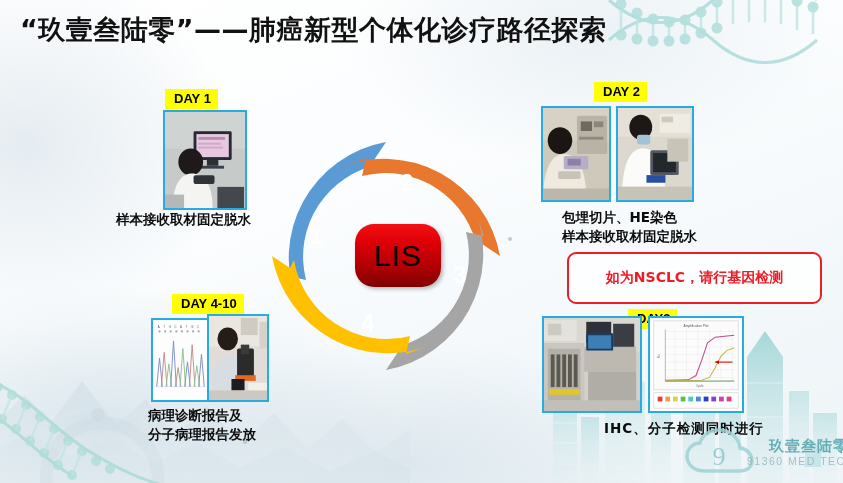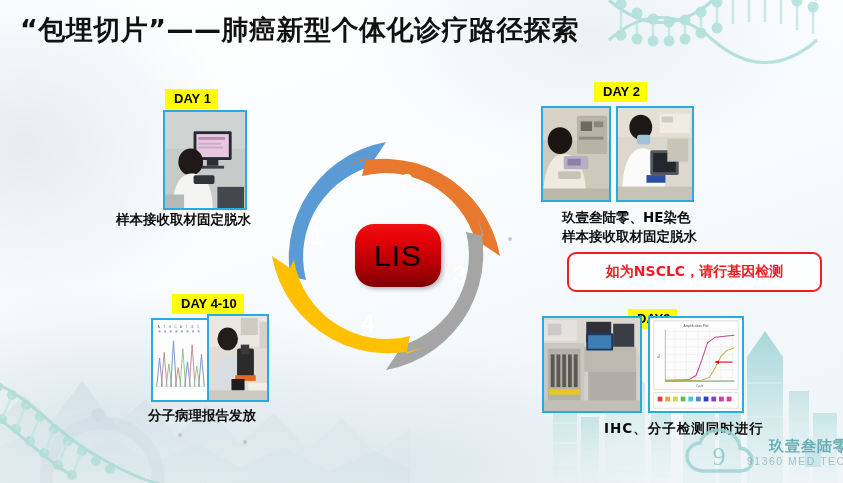--- a/index.html
+++ b/index.html
@@ -53,21 +53,21 @@
   
   .caption{
     position:absolute;
     font-family:"DejaVu Sans","Liberation Sans",sans-serif;
     font-size:13.5px;font-weight:bold;color:#0c0c0c;
     line-height:19px;white-space:nowrap;
   }
 
   
   #callout{
-    position:absolute;left:567px;top:252px;width:255px;height:40px;
+    position:absolute;left:567px;top:252px;width:255px;height:52px;
     border:2.5px solid #EE1C25;border-radius:9px;
     background:rgba(255,255,255,.82);
     display:flex;align-items:center;justify-content:center;
     box-sizing:border-box;
   }
   #callout-text{
     font-family:"DejaVu Sans","Liberation Sans",sans-serif;
     font-size:14px;font-weight:bold;color:#EE1C25;white-space:nowrap;
   }
 
@@ -238,21 +238,21 @@
         <line x1="80" y1="62" x2="70" y2="86"></line>
       <line x1="94" y1="72" x2="84" y2="96"></line>
     </g>
   </svg>
 
   <div class="dot" style="left:301px;top:224px;"></div>
   <div class="dot" style="left:508px;top:237px;"></div>
   <div class="dot" style="left:178px;top:433px;"></div>
   <div class="dot" style="left:243px;top:440px;"></div>
 
-  <div id="title">“包埋切片”——肺癌新型个体化诊疗路径探索</div>
+  <div id="title">“玖壹叁陆零”——肺癌新型个体化诊疗路径探索</div>
 
   <div class="day-tag" style="left:165px;top:89px;">DAY 1</div>
   <div class="photo" style="left:163px;top:110px;width:84px;height:100px;">
     <svg viewBox="0 0 84 100" preserveAspectRatio="none">
       <rect width="84" height="100" fill="#d9dcdb"></rect>
       <rect y="0" width="84" height="38" fill="#cfd3d2"></rect>
       <rect x="0" y="38" width="84" height="62" fill="#c6cbca"></rect>
       <rect x="30" y="20" width="40" height="30" rx="1.5" fill="#262b33"></rect>
       <rect x="33" y="23" width="34" height="24" fill="#e7c8e0"></rect>
       <rect x="35" y="26" width="28" height="3" fill="#b88fb2"></rect>
@@ -298,21 +298,21 @@
       <path d="M4 96 C4 56, 14 42, 26 42 C40 42, 50 56, 50 96 Z" fill="#fbfbf9"></path>
       <rect x="20" y="28" width="14" height="10" rx="3" fill="#9fc4d8"></rect>
       <rect x="34" y="44" width="30" height="26" rx="2" fill="#54595f"></rect>
       <rect x="37" y="47" width="24" height="20" fill="#23282d"></rect>
       <rect x="30" y="70" width="20" height="8" fill="#2b4fa0"></rect>
       <rect x="52" y="32" width="22" height="24" fill="#c9c4b8"></rect>
       <rect x="0" y="82" width="78" height="14" fill="#c8c3b7"></rect>
     </svg>
   </div>
   <div class="caption" style="left:562px;top:208px;">
-    <div>玖壹叁陆零、HE染色</div>
+    <div>包埋切片、HE染色</div>
     <div>样本接收取材固定脱水</div>
   </div>
 
   <div id="callout">
     <span id="callout-text">如为NSCLC，请行基因检测</span>
   </div>
 
   <div class="day-tag" style="left:628px;top:293px;margin-top:16px;">DAY3</div>
   <div class="photo" style="left:542px;top:316px;width:100px;height:97px;">
     <svg viewBox="0 0 100 97" preserveAspectRatio="none">
@@ -436,20 +436,21 @@
       <path d="M2 88 C2 54, 12 42, 22 42 C34 42, 42 54, 42 88 Z" fill="#d8dde2"></path>
       <rect x="30" y="34" width="18" height="30" rx="2" fill="#2b2b2b"></rect>
       <rect x="34" y="30" width="9" height="10" fill="#3a3a3a"></rect>
       <rect x="28" y="62" width="22" height="6" fill="#e06a20"></rect>
       <rect x="24" y="66" width="14" height="12" fill="#1d1d1d"></rect>
       <rect x="42" y="70" width="20" height="18" fill="#f2efe9"></rect>
       <rect x="0" y="78" width="62" height="10" fill="#cdc9c1"></rect>
     </svg>
   </div>
   <div class="caption" style="left:148px;top:406px;">
+    <div>病理诊断报告及</div>
     <div>分子病理报告发放</div>
   </div>
 
   <div id="cycle">
     <svg width="248" height="248" viewBox="0 0 248 248">
 
       <g>
         <path d="M124 10
                  L112 28 L120 32
                  A94 94 0 0 0 44 148

